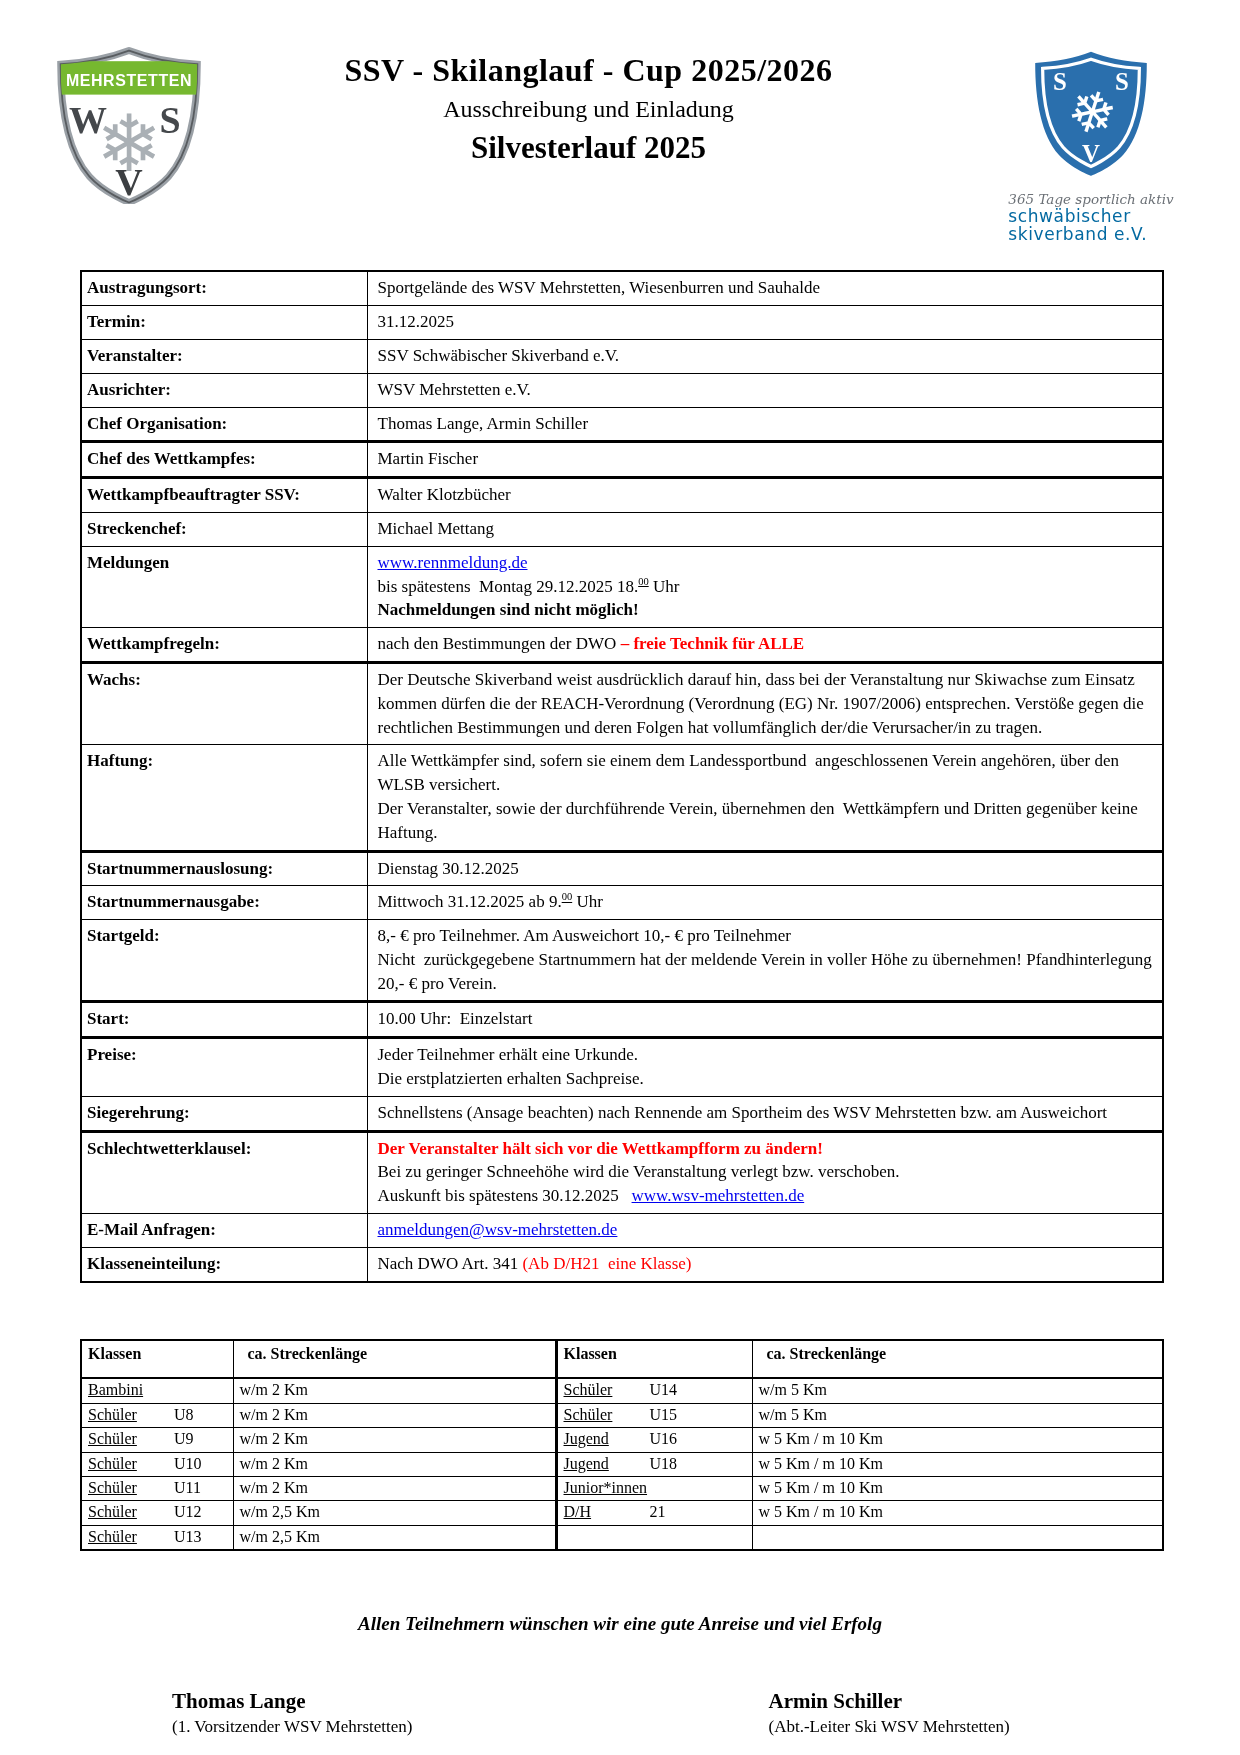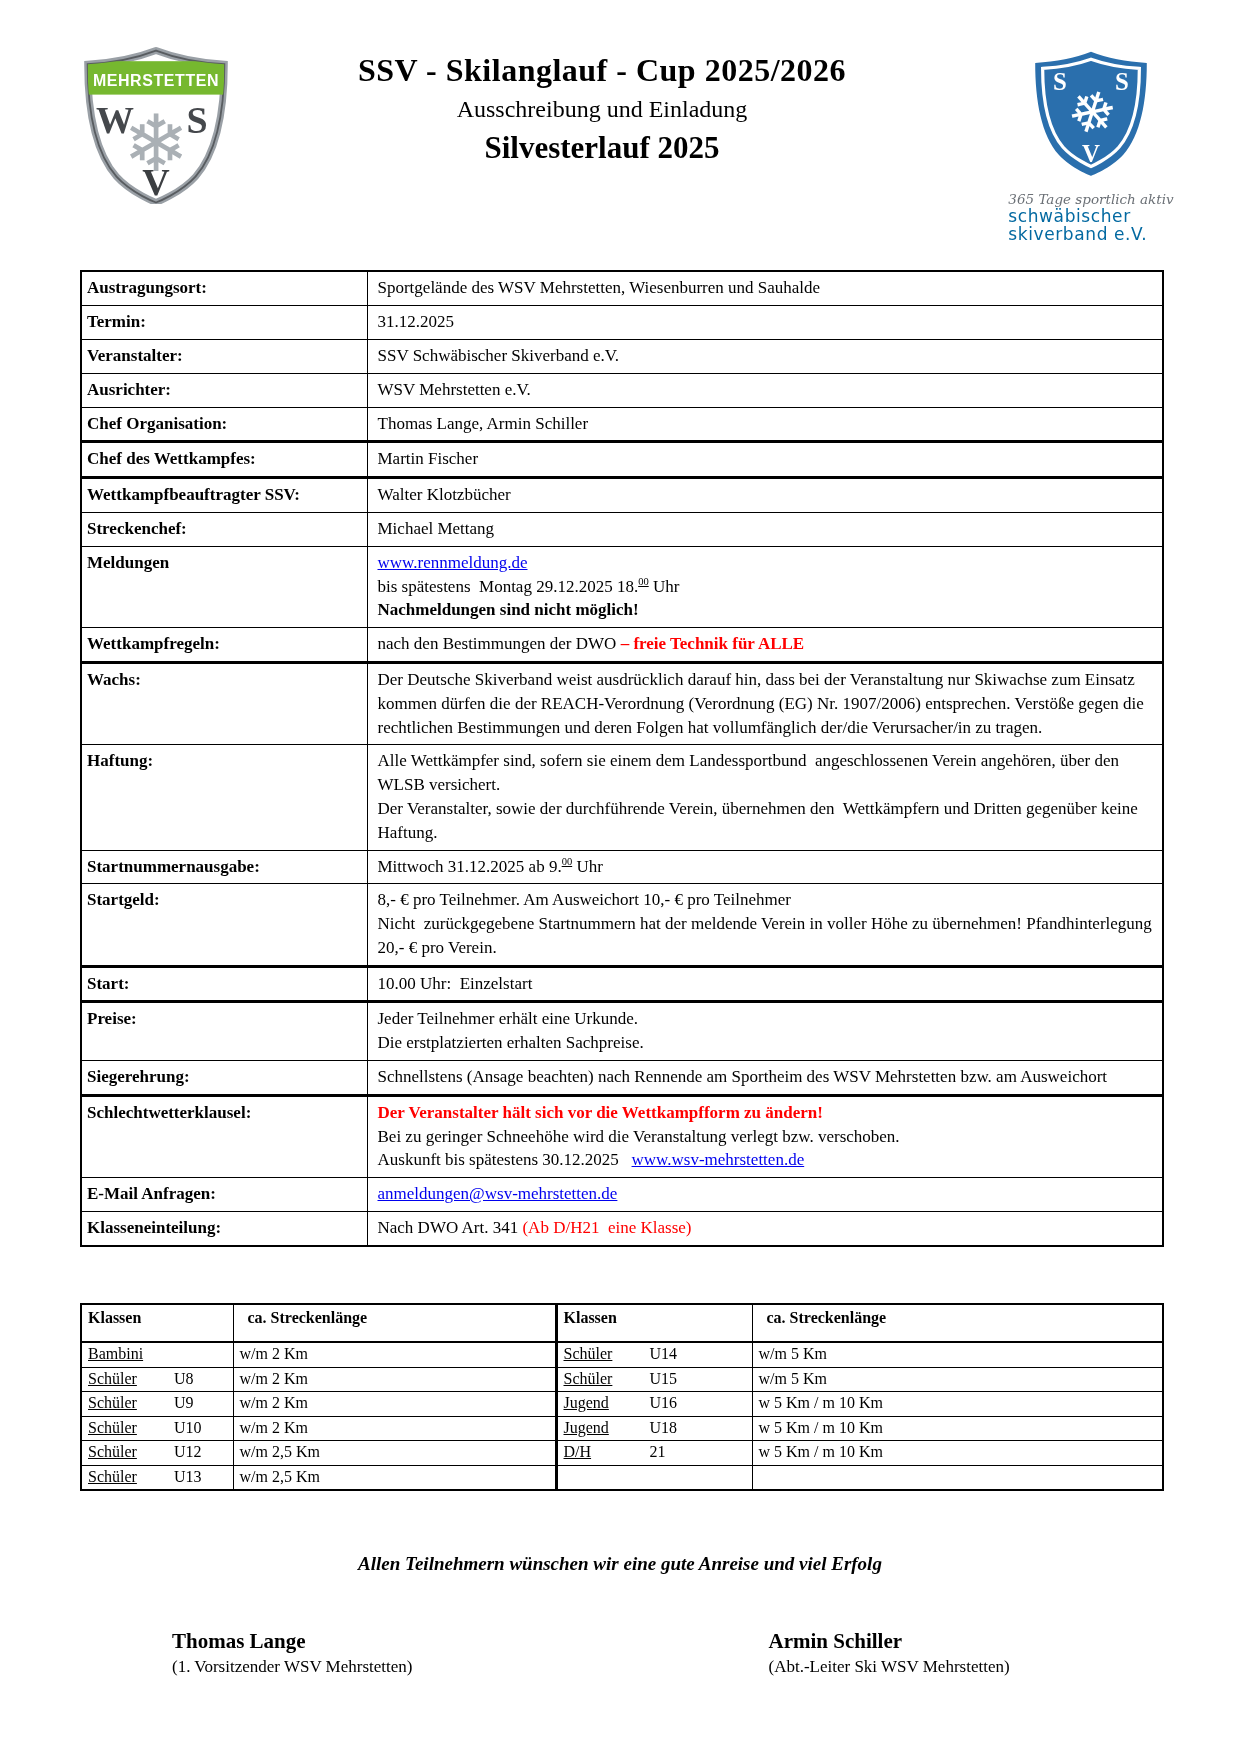--- a/index.html
+++ b/index.html
@@ -1,21 +1,21 @@
 <!DOCTYPE html>
 <html lang="de"><head>
 <meta charset="utf-8">
 <style>
   html,body{margin:0;padding:0;background:#fff;}
   .page{
     width:1240px;height:1755px;background:#fff;overflow:hidden;position:relative;
     font-family:"Liberation Serif",serif;color:#000;
   }
   
-  .header{display:flex;align-items:flex-start;padding:46px 30px 0 80px;}
+  .header{display:flex;align-items:flex-start;padding:46px 30px 0 53px;}
   .logo-left{width:152px;flex:0 0 152px;}
   .titles{flex:1;text-align:center;padding-top:6px;}
   .t1{font-size:32px;font-weight:bold;letter-spacing:.5px;}
   .t2{font-size:24px;margin-top:7px;}
   .t3{font-size:31px;font-weight:bold;margin-top:7px;}
   .logo-right{width:238px;flex:0 0 238px;text-align:center;padding-top:2px;}
   .lr-inner{display:inline-block;text-align:left;}
   .tagline{font-family:"DejaVu Serif",serif;font-style:italic;font-size:13.5px;color:#6b7076;margin-top:10px;white-space:nowrap;}
   .org-line{font-family:"DejaVu Sans","Liberation Sans",sans-serif;font-size:17px;color:#0369a1;line-height:1.08;letter-spacing:.6px;}
   .lr-shield-wrap{text-align:center;}
@@ -177,20 +177,26 @@
             <div class="vline"><span>Der Deutsche Skiverband weist ausdrücklich darauf hin, dass bei der Veranstaltung nur Skiwachse zum Einsatz kommen dürfen die der REACH-Verordnung (Verordnung (EG) Nr. 1907/2006) entsprechen. Verstöße gegen die rechtlichen Bestimmungen und deren Folgen hat vollumfänglich der/die Verursacher/in zu tragen.</span></div>
           </td>
         </tr>
         <tr>
           <td class="lbl">Haftung:</td>
           <td class="val">
             <div class="vline"><span>Alle Wettkämpfer sind, sofern sie einem dem Landessportbund&nbsp; angeschlossenen Verein angehören, über den WLSB versichert.</span></div>
             <div class="vline"><span>Der Veranstalter, sowie der durchführende Verein, übernehmen den&nbsp; Wettkämpfern und Dritten gegenüber keine Haftung.</span></div>
           </td>
         </tr>
+        <tr class="thick">
+          <td class="lbl">Startnummernauslosung:</td>
+          <td class="val">
+            <div class="vline"><span>Dienstag 30.12.2025</span></div>
+          </td>
+        </tr>
         <tr>
           <td class="lbl">Startnummernausgabe:</td>
           <td class="val">
             <div class="vline"><span>Mittwoch 31.12.2025 ab 9.</span><span class="seg-sup">00</span><span> Uhr</span></div>
           </td>
         </tr>
         <tr>
           <td class="lbl">Startgeld:</td>
           <td class="val">
             <div class="vline"><span>8,- € pro Teilnehmer. Am Ausweichort 10,- € pro Teilnehmer</span></div>
@@ -271,20 +277,26 @@
           <td class="mid"><span class="k-name">Jugend</span><span>U16</span></td>
           <td>w 5 Km / m 10 Km</td>
         </tr>
         <tr>
           <td><span class="k-name">Schüler</span><span>U10</span></td>
           <td>w/m 2 Km</td>
           <td class="mid"><span class="k-name">Jugend</span><span>U18</span></td>
           <td>w 5 Km / m 10 Km</td>
         </tr>
         <tr>
+          <td><span class="k-name">Schüler</span><span>U11</span></td>
+          <td>w/m 2 Km</td>
+          <td class="mid"><span class="k-name">Junior*innen</span><span></span></td>
+          <td>w 5 Km / m 10 Km</td>
+        </tr>
+        <tr>
           <td><span class="k-name">Schüler</span><span>U12</span></td>
           <td>w/m 2,5 Km</td>
           <td class="mid"><span class="k-name">D/H</span><span>21</span></td>
           <td>w 5 Km / m 10 Km</td>
         </tr>
         <tr>
           <td><span class="k-name">Schüler</span><span>U13</span></td>
           <td>w/m 2,5 Km</td>
           <td class="mid">&nbsp;</td>
           <td></td>

